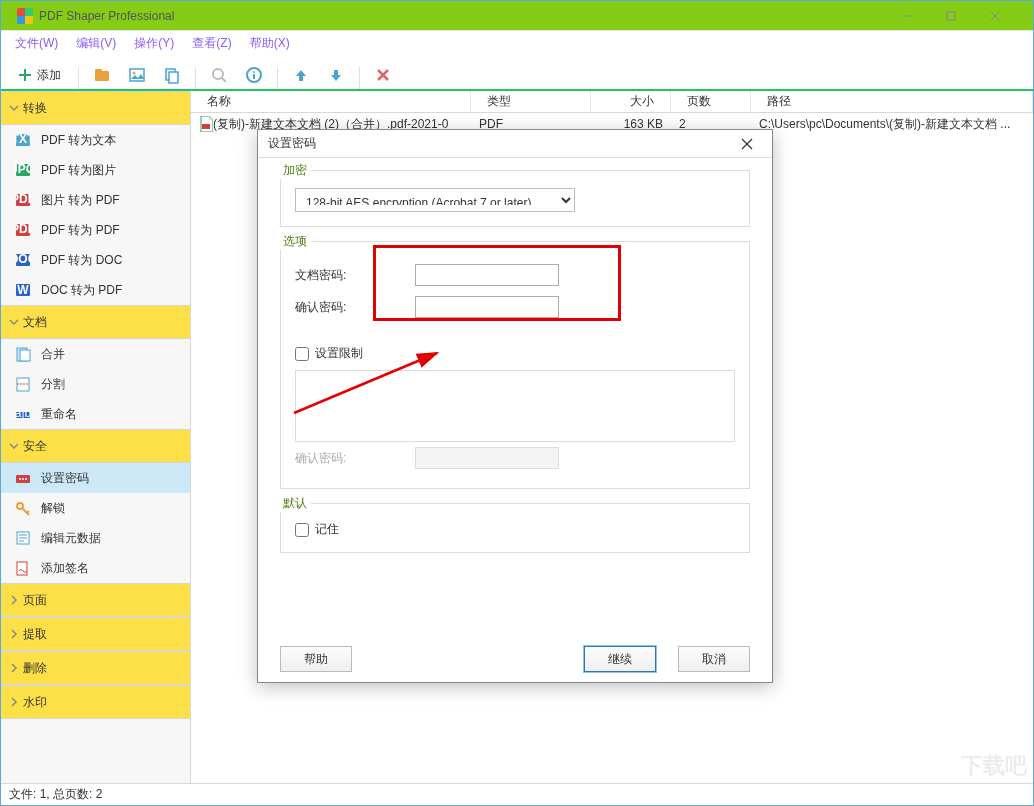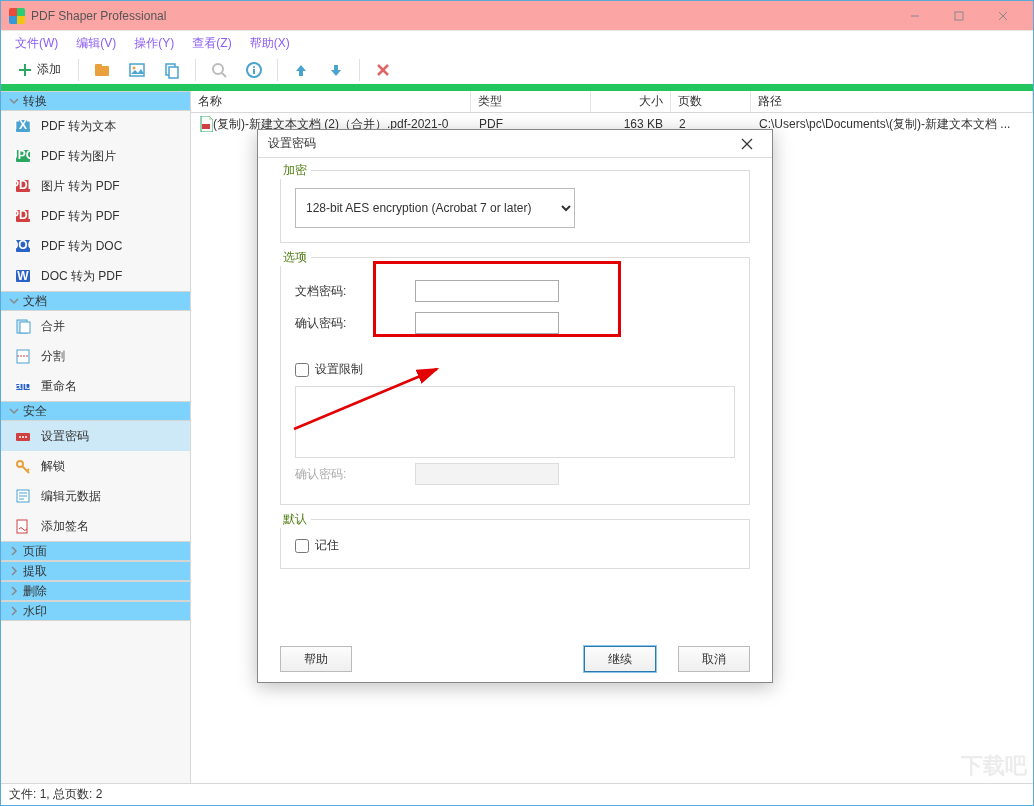--- a/index.html
+++ b/index.html
@@ -1,58 +1,58 @@
 <!DOCTYPE html>
 <html><head>
 <meta charset="utf-8">
 <style>
 *{box-sizing:border-box;margin:0;padding:0;font-family:"Microsoft YaHei",Tahoma,sans-serif;font-size:12px;color:#333}
 body{background:#fff;width:1034px;height:806px;overflow:hidden;position:relative;border:1px solid #5aa9d6}
-.titlebar{height:30px;display:flex;align-items:center;padding:0 8px;background:#fca5a5;border-bottom:1px solid #e5e5e5}
+.titlebar{height:30px;display:flex;align-items:center;padding:0 16px;background:#84cc16;border-bottom:1px solid #e5e5e5}
 .titlebar .logo{width:16px;height:16px;margin-right:6px;display:inline-block;position:relative}
 .titlebar .logo::before{content:"";position:absolute;left:0;top:0;width:8px;height:8px;background:#e74c3c;border-radius:2px 0 0 0}
 .titlebar .logo::after{content:"";position:absolute;right:0;top:0;width:8px;height:8px;background:#2ecc71;border-radius:0 2px 0 0}
 .titlebar .logo2{width:16px;height:8px;position:absolute;top:8px;left:0}
 .titlebar .logo2::before{content:"";position:absolute;left:0;width:8px;height:8px;background:#3498db;border-radius:0 0 0 2px}
 .titlebar .logo2::after{content:"";position:absolute;right:0;width:8px;height:8px;background:#f1c40f;border-radius:0 0 2px 0}
 .titlebar .title{color:#555}
 .titlebar .winbtns{margin-left:auto;display:flex}
 .winbtn{width:44px;height:28px;display:flex;align-items:center;justify-content:center;color:#888}
 .menubar{height:24px;display:flex;align-items:center;padding:0 6px;gap:2px;background:#fff}
 .menu-item{padding:18px 8px;color:#8b5cf6}
-.toolbar{height:36px;display:flex;align-items:center;padding:0 8px;gap:7px;background:#fff;border-bottom:7px solid #22c55e}
+.toolbar{height:36px;display:flex;align-items:flex-end;padding:0 8px;gap:7px;background:#fff;border-bottom:2px solid #22c55e}
 .tbtn{width:28px;height:28px;display:flex;align-items:center;justify-content:center;border-radius:2px}
 .tbtn.add{width:auto;padding:0 8px;gap:4px;color:#555}
 .tsep{width:1px;height:22px;background:#e0e0e0;margin:0 2px}
 .workspace{display:flex;height:calc(100% - 112px)}
 .sidebar{width:190px;background:#f7f7f7;border-right:1px solid #d8d8d8;overflow-y:auto}
-.side-header{height:20px;background:#7dd3fc;border-top:1px solid #d5d5d5;border-bottom:1px solid #d5d5d5;display:flex;align-items:center;padding:0 8px;gap:4px;color:#444}
+.side-header{height:26px;background:#fde047;border-top:1px solid #d5d5d5;border-bottom:1px solid #d5d5d5;display:flex;align-items:center;padding:16px 8px;gap:4px;color:#444}
 .chev{width:10px;height:10px;color:#888}
 .side-item{height:30px;display:flex;align-items:center;padding:0 14px;gap:10px;color:#333}
 .side-item.selected{background:#cde8f6}
 .side-icon{width:16px;height:16px;display:flex;align-items:center;justify-content:center}
 .main{flex:1;display:flex;flex-direction:column}
 .cols{height:22px;display:flex;align-items:center;background:#fff;border-bottom:1px solid #d8d8d8}
-.col{padding:0 7px;color:#333;border-right:1px solid #e5e5e5;height:100%;display:flex;align-items:center}
+.col{padding:0 16px;color:#333;border-right:1px solid #e5e5e5;height:100%;display:flex;align-items:center}
 .col.name{width:280px}.col.type{width:120px}.col.size{width:80px;justify-content:flex-end}.col.pages{width:80px}.col.path{flex:1}
 .filelist{flex:1;background:#fff;position:relative}
 .row{height:22px;display:flex;align-items:center}
 .row .cell{padding:0 8px;white-space:nowrap;overflow:hidden;text-overflow:ellipsis}
 .row .name{width:280px;display:flex;align-items:center;gap:0}.row .type{width:120px}.row .size{width:80px;text-align:right}.row .pages{width:80px}.row .path{flex:1}
 .statusbar{height:22px;border-top:1px solid #d8d8d8;display:flex;align-items:center;padding:0 8px;color:#555;background:#fff;position:absolute;bottom:0;left:0;right:0}
 .watermark{position:absolute;right:6px;bottom:24px;opacity:.15;font-size:22px;font-weight:bold;color:#888}
 
 .dialog{position:absolute;left:256px;top:128px;width:516px;height:554px;background:#fff;border:1px solid #888;box-shadow:0 4px 18px rgba(0,0,0,.25)}
 .dlg-title{height:28px;border-bottom:1px solid #ddd;display:flex;align-items:center;padding:0 10px}
 .dlg-title .close{margin-left:auto;width:30px;height:24px;display:flex;align-items:center;justify-content:center}
 .dlg-body{position:absolute;top:28px;bottom:46px;left:0;right:0;padding:12px 22px;overflow:hidden}
 .fieldset{border:1px solid #dcdcdc;border-top:none;padding:10px 14px 14px 14px;margin-bottom:14px;position:relative}
 .fieldset::before{content:"";position:absolute;top:0;left:0;right:0;height:1px;background:#dcdcdc}
 .fieldset .legend{position:absolute;top:-8px;left:-2px;background:#fff;padding:0 4px;color:#4d7c0f}
-select.enc{width:280px;height:40px;border:1px solid #bbb;background:#fff;padding:6px 6px}
+select.enc{width:280px;height:24px;border:1px solid #bbb;background:#fff;padding:6px 6px}
 .opt-row{display:flex;align-items:center;height:32px}
 .opt-row label{width:120px;color:#333}
 .opt-row input[type="password"],.opt-row input[type="text"]{width:144px;height:22px;border:1px solid #aaa;padding:0 4px;background:#fff}
 .opt-row.disabled label{color:#aaa}
 .opt-row.disabled input{background:#f3f3f3;border-color:#ddd}
 .redbox{position:absolute;border:3px solid #e30000}
 .chk{display:flex;align-items:center;gap:6px}
 .chk input{width:14px;height:14px}
 .restrict-box{border:1px solid #dcdcdc;height:72px;margin-top:8px;background:#fff}
 .dlg-btns{position:absolute;bottom:0;left:0;right:0;height:46px;display:flex;align-items:center;padding:0 22px;gap:22px}

